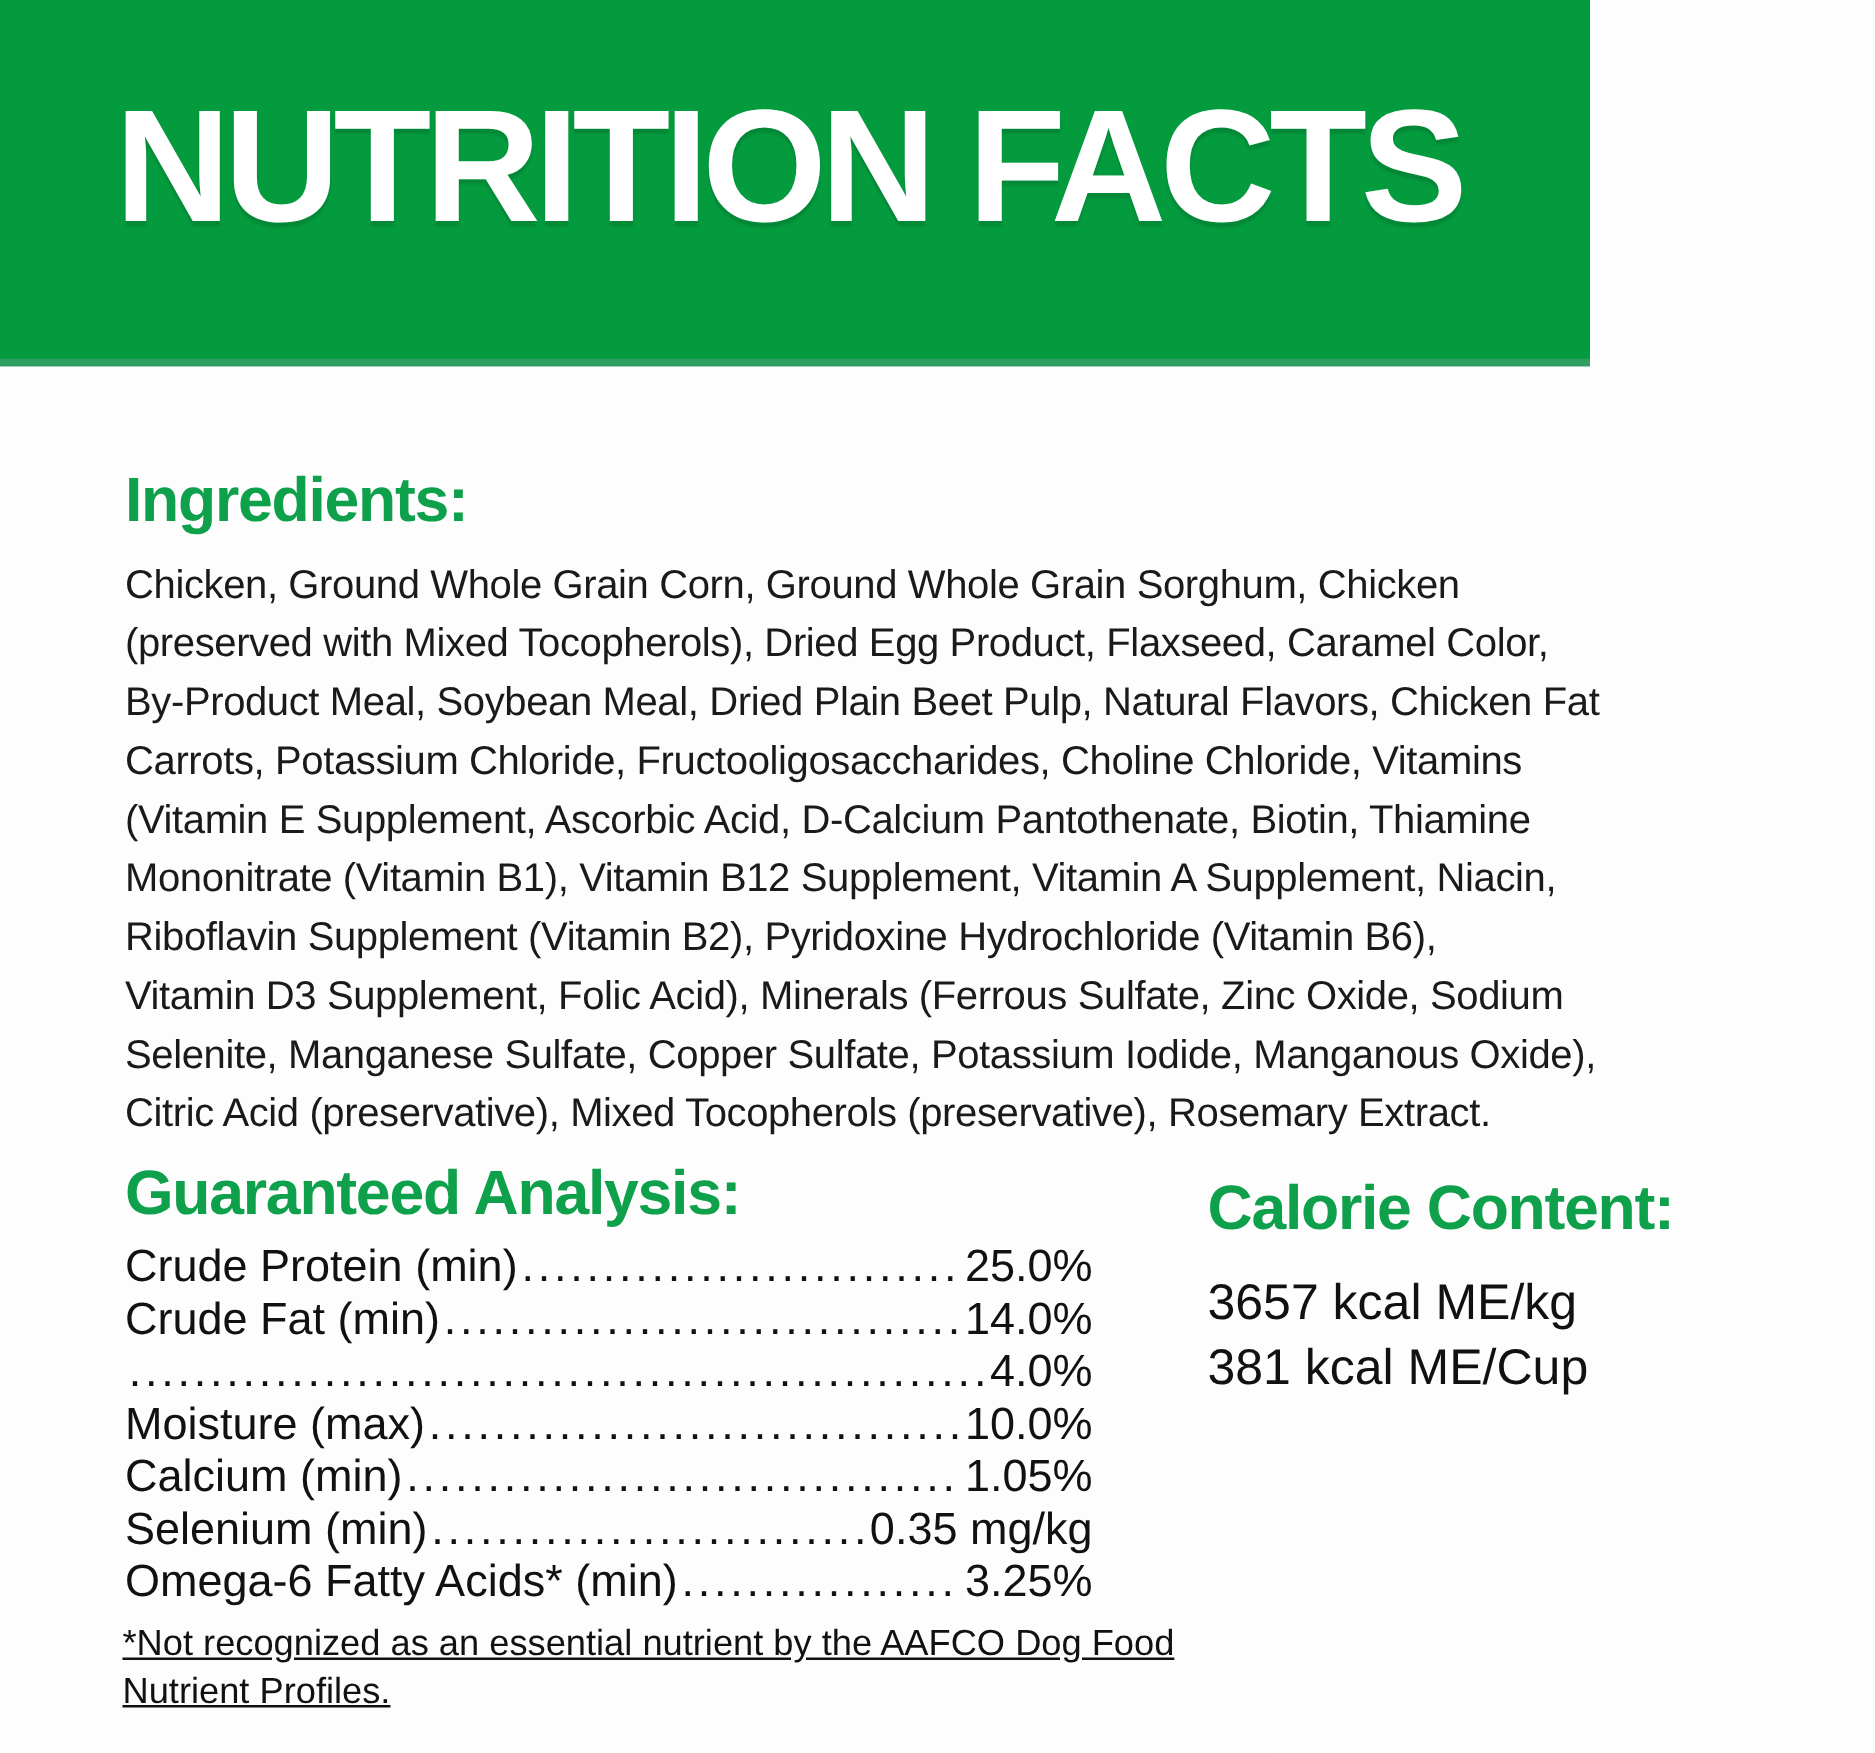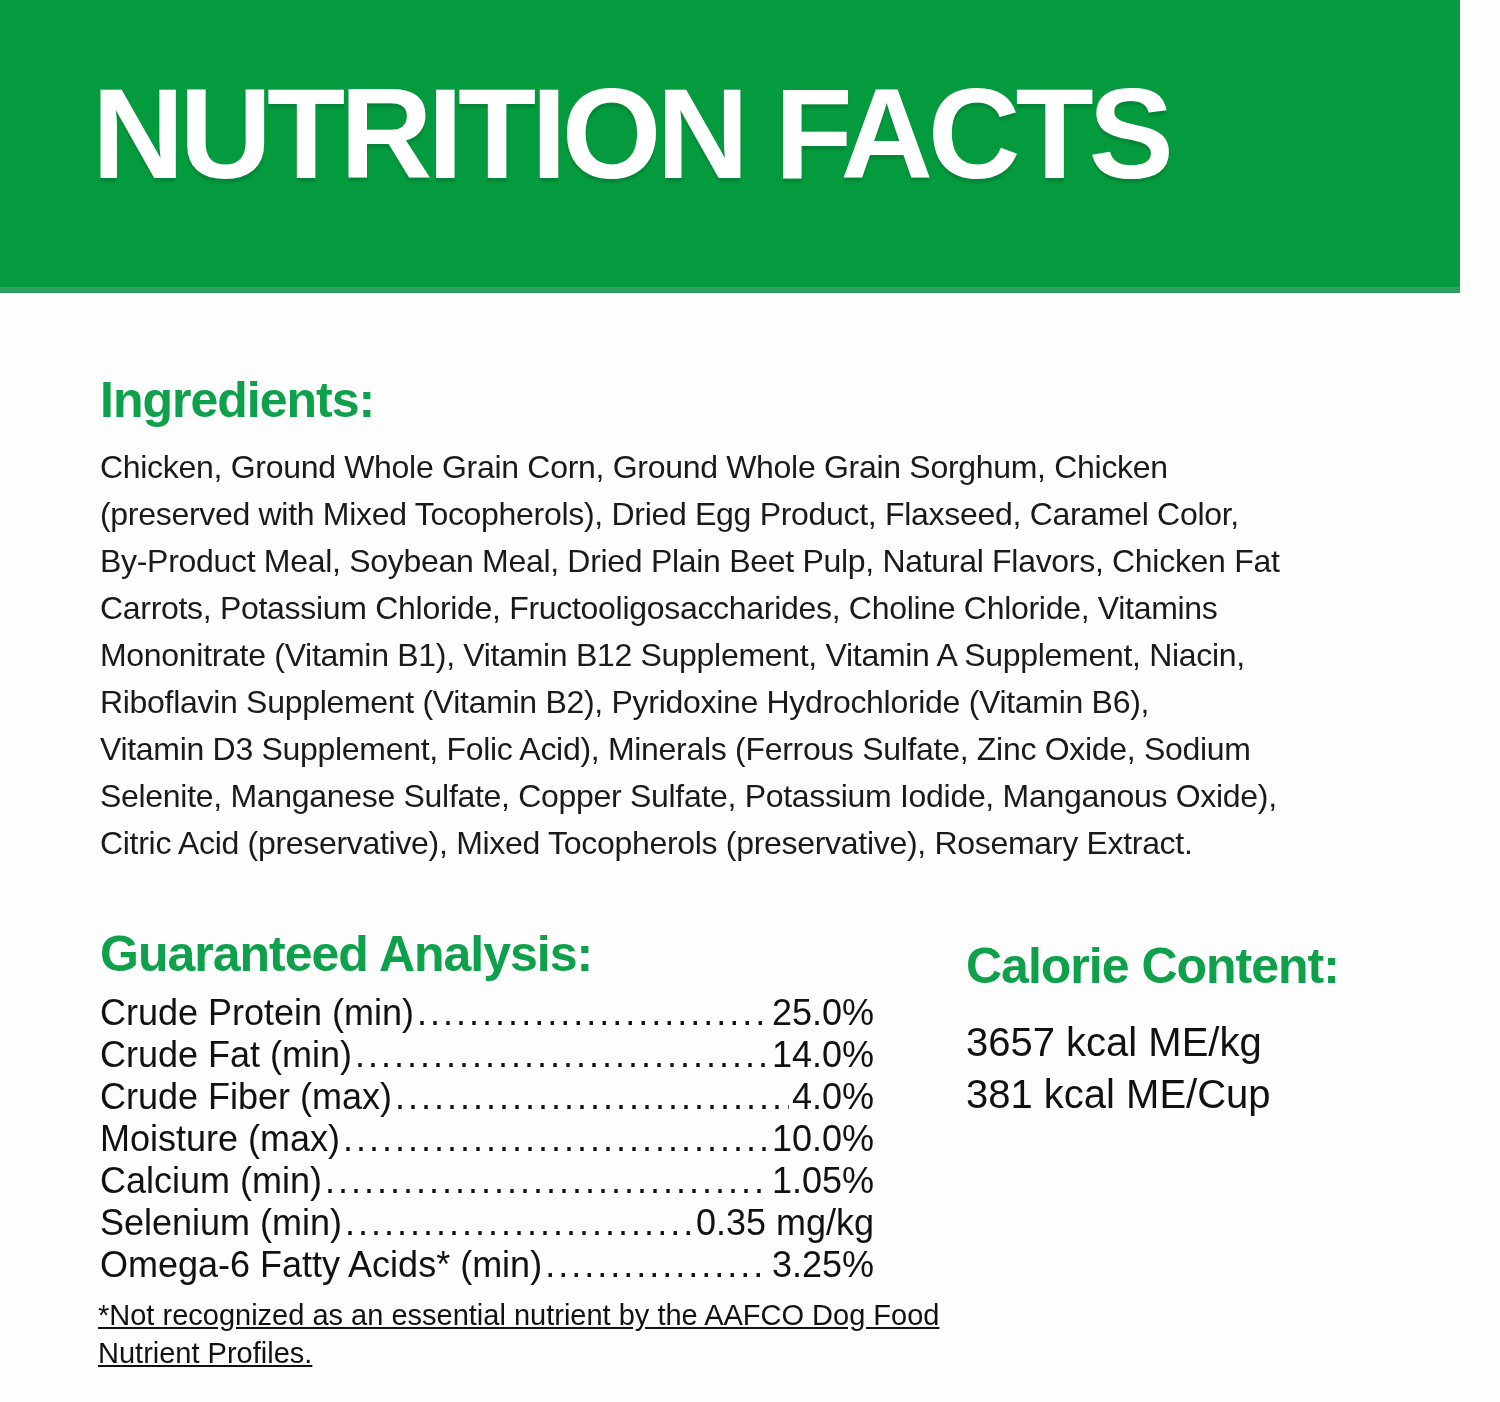--- a/index.html
+++ b/index.html
@@ -8,21 +8,21 @@
     width:1500px; height:1402px;
     background:#fdfdfd;
     overflow:hidden;
     font-family:"Liberation Sans", sans-serif;
     color:#161616;
   }
 
   
   .banner {
     position:absolute; top:0; left:0;
-    width:1460px; height:287px;
+    width:1272px; height:287px;
     background:#049b3e;
     border-bottom:6px solid #2f9e60;
   }
   .banner-title {
     position:absolute; left:92px; top:70px;
     font-size:128px; font-weight:700; line-height:1;
     letter-spacing:-5px;
     color:#ffffff;
     text-shadow:0 4px 2px rgba(0,70,30,0.22);
     white-space:nowrap;
@@ -95,20 +95,21 @@
     <div class="banner-title">NUTRITION FACTS</div>
   </div>
 
   <div class="ingredients">
     <div class="section-heading">Ingredients:</div>
     <div>
       <div class="ing-line">Chicken, Ground Whole Grain Corn, Ground Whole Grain Sorghum, Chicken</div>
       <div class="ing-line">(preserved with Mixed Tocopherols), Dried Egg Product, Flaxseed, Caramel Color,</div>
       <div class="ing-line">By-Product Meal, Soybean Meal, Dried Plain Beet Pulp, Natural Flavors, Chicken Fat</div>
       <div class="ing-line">Carrots, Potassium Chloride, Fructooligosaccharides, Choline Chloride, Vitamins</div>
+      <div class="ing-line">(Vitamin E Supplement, Ascorbic Acid, D-Calcium Pantothenate, Biotin, Thiamine</div>
       <div class="ing-line">Mononitrate (Vitamin B1), Vitamin B12 Supplement, Vitamin A Supplement, Niacin,</div>
       <div class="ing-line">Riboflavin Supplement (Vitamin B2), Pyridoxine Hydrochloride (Vitamin B6),</div>
       <div class="ing-line">Vitamin D3 Supplement, Folic Acid), Minerals (Ferrous Sulfate, Zinc Oxide, Sodium</div>
       <div class="ing-line">Selenite, Manganese Sulfate, Copper Sulfate, Potassium Iodide, Manganous Oxide),</div>
       <div class="ing-line">Citric Acid (preservative), Mixed Tocopherols (preservative), Rosemary Extract.</div>
     </div>
   </div>
 
   <div class="analysis">
     <div class="section-heading">Guaranteed Analysis:</div>
@@ -118,21 +119,20 @@
         <span class="ga-label">Crude Protein (min)</span>
         <span class="ga-dots"></span>
         <span class="ga-value">25.0%</span>
       </div>
       <div class="ga-row">
         <span class="ga-label">Crude Fat (min)</span>
         <span class="ga-dots"></span>
         <span class="ga-value">14.0%</span>
       </div>
       <div class="ga-row">
-        <span class="ga-label">Crude Fiber (max)</span>
         <span class="ga-dots"></span>
         <span class="ga-value">4.0%</span>
       </div>
       <div class="ga-row">
         <span class="ga-label">Moisture (max)</span>
         <span class="ga-dots"></span>
         <span class="ga-value">10.0%</span>
       </div>
       <div class="ga-row">
         <span class="ga-label">Calcium (min)</span>

